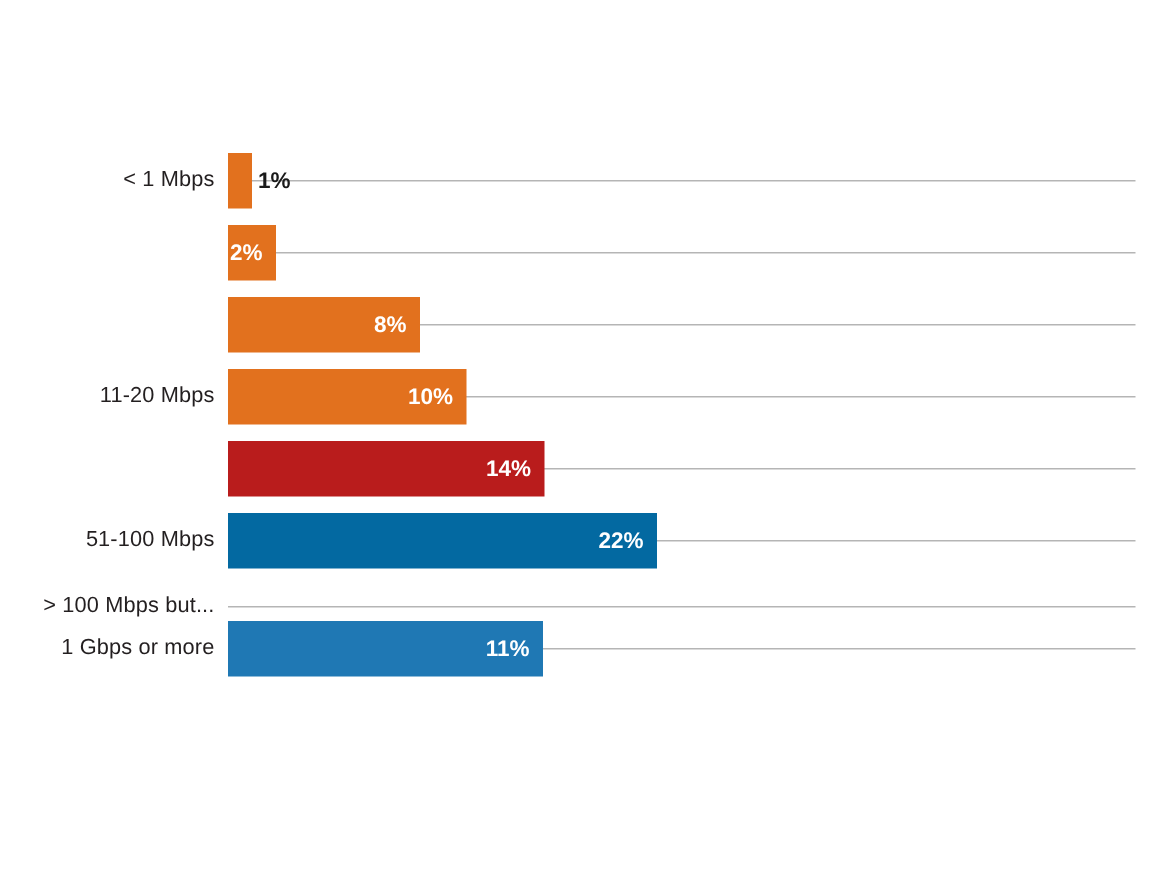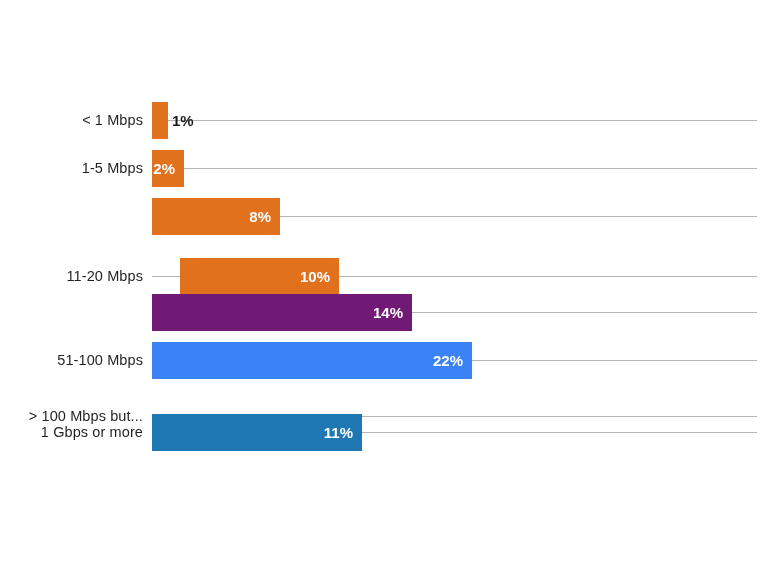--- a/index.html
+++ b/index.html
@@ -99,52 +99,51 @@
   <div class="plot-area">
       <div class="bar-row" style="top: 102px;">
         <div class="gridline"></div>
         <div class="cat-label">&lt; 1 Mbps</div>
         <div class="bar" style="width: 16px; background: rgb(226, 113, 30);">
           <div class="bar-value outside">1%</div>
         </div>
       </div>
       <div class="bar-row" style="top: 150px;">
         <div class="gridline"></div>
-        <div class="cat-label">1-5 Mbps</div>
         <div class="bar" style="width: 32px; background: rgb(226, 113, 30);">
           <div class="bar-value inside">2%</div>
         </div>
       </div>
       <div class="bar-row" style="top: 198px;">
         <div class="gridline"></div>
         <div class="bar" style="width: 128px; background: rgb(226, 113, 30);">
           <div class="bar-value inside">8%</div>
         </div>
       </div>
-      <div class="bar-row" style="top: 258px;">
+      <div class="bar-row" style="top: 246px;">
         <div class="gridline"></div>
         <div class="cat-label">11-20 Mbps</div>
-        <div class="bar" style="width: 159px; background: rgb(226, 113, 30); margin-left: 28px;">
+        <div class="bar" style="width: 159px; background: rgb(226, 113, 30);">
           <div class="bar-value inside">10%</div>
         </div>
       </div>
       <div class="bar-row" style="top: 294px;">
         <div class="gridline"></div>
-        <div class="bar" style="width: 260px; background: #701a75;">
+        <div class="bar" style="width: 211px; background: #b91c1c;">
           <div class="bar-value inside">14%</div>
         </div>
       </div>
       <div class="bar-row" style="top: 342px;">
         <div class="gridline"></div>
         <div class="cat-label">51-100 Mbps</div>
-        <div class="bar" style="width: 320px; background: #3b82f6;">
+        <div class="bar" style="width: 286px; background: #0369a1;">
           <div class="bar-value inside">22%</div>
         </div>
       </div>
-      <div class="bar-row" style="top: 398px;">
+      <div class="bar-row" style="top: 386px;">
         <div class="gridline"></div>
         <div class="cat-label">&gt; 100 Mbps but...</div>
       </div>
       <div class="bar-row" style="top: 414px;">
         <div class="gridline"></div>
         <div class="cat-label">1 Gbps or more</div>
         <div class="bar" style="width: 210px; background: rgb(31, 120, 180);">
           <div class="bar-value inside">11%</div>
         </div>
       </div>

